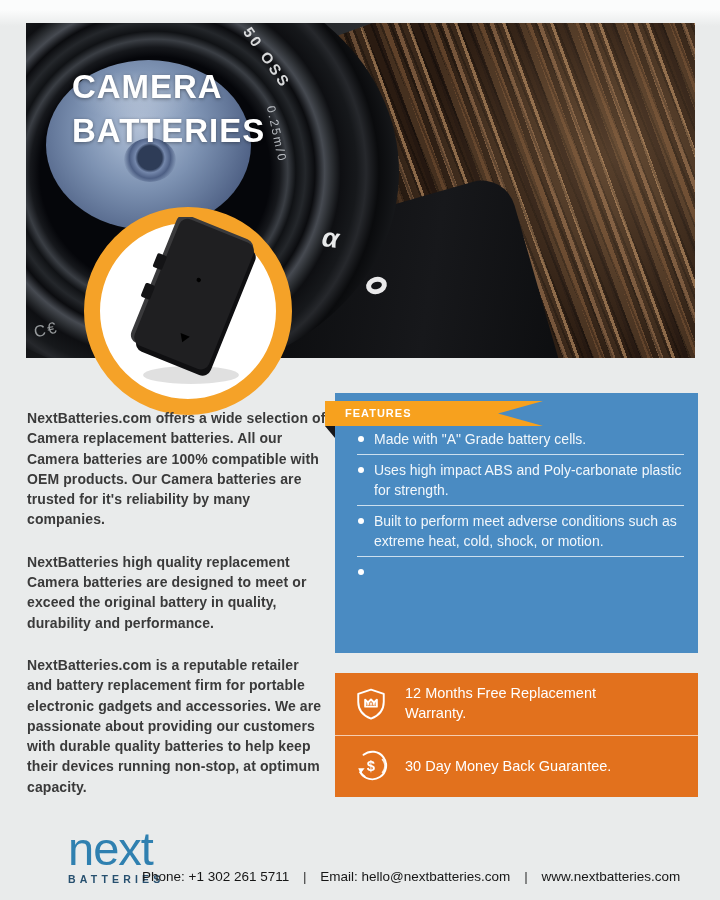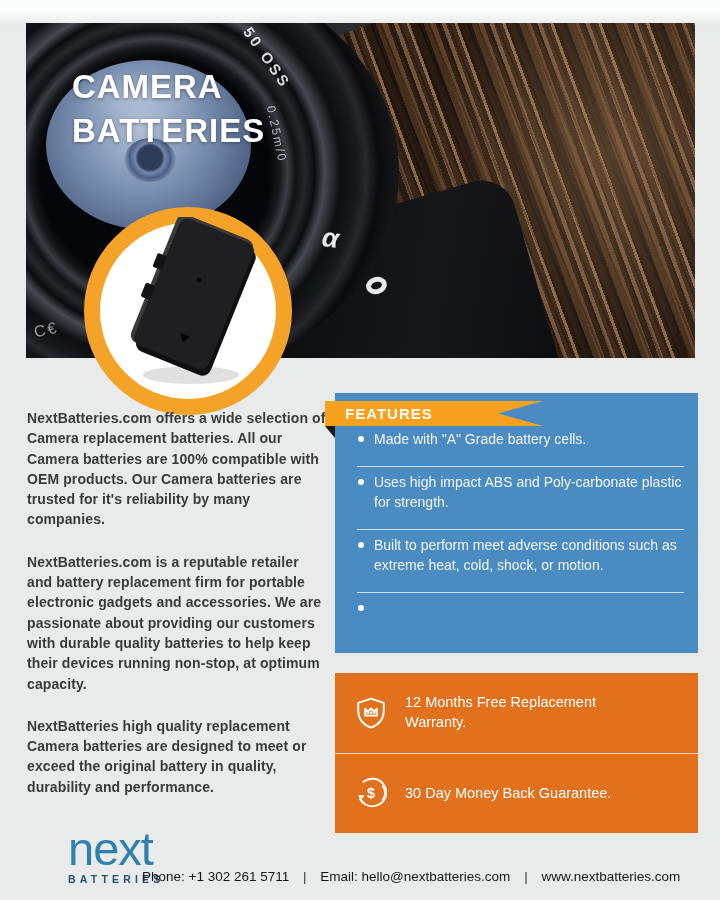--- a/index.html
+++ b/index.html
@@ -63,32 +63,32 @@
   .intro { position:absolute; left:27px; top:408px; width:300px;
     font-size:14px; line-height:20.3px; letter-spacing:.1px; color:#3a3a3a;font-weight:bold; }
   .intro p { margin-bottom:22px; }
 
   
   .features-box { position:absolute; left:335px; top:393px; width:363px; height:260px;
     background:#4A8BC2; overflow:hidden; }
   .features-list { list-style:none; padding:31px 14px 0 22px; }
   .features-list li { position:relative; padding:5px 0 5px 17px; color:#F2F7FB;
     font-size:14px; line-height:20px; }
-  .features-list li + li { border-top:1px solid rgba(255,255,255,.72);margin-top:12px; }
+  .features-list li + li { border-top:1px solid rgba(255,255,255,.72); }
   .features-list li .dot { position:absolute; left:1px; top:12px; width:6px; height:6px;
     border-radius:50%; background:#fff; }
   .ribbon { position:absolute; left:325px; top:401px; width:218px; height:25px; background:#F7A11E;
     clip-path:polygon(0 0, 100% 0, calc(100% - 45px) 50%, 100% 100%, 0 100%);
-    color:#fff; font-weight:700; font-size:15px; line-height:25px; letter-spacing:1px;
+    color:#fff; font-weight:700; font-size:11px; line-height:25px; letter-spacing:1px;
     padding-left:20px; }
   .ribbon-fold { position:absolute; left:325px; top:426px; width:10px; height:12px;
     background:#17171a; clip-path:polygon(0 0, 100% 0, 100% 100%); }
 
   
-  .guarantee-box { position:absolute; left:335px; top:673px; width:363px; height:160px;
+  .guarantee-box { position:absolute; left:335px; top:673px; width:363px; height:124px;
     background:#E2711D; overflow:hidden; display:flex; flex-direction:column; }
   .g-row { flex:1; display:flex; align-items:center; gap:17px; padding:4px 14px 4px 19px; }
   .g-row + .g-row { border-top:1px solid rgba(255,255,255,.65); }
   .g-icon { flex:0 0 34px; height:34px; }
   .g-text { color:#fff; font-size:14.5px; line-height:19.5px; max-width:245px; }
 
   
   .footer-logo { position:absolute; left:68px; top:826px; width:110px; text-align:left; }
   .logo-word { font-size:47px; line-height:46px; color:#2F80B0; letter-spacing:-1px; }
   .logo-sub { margin-top:1px; font-size:10.5px; font-weight:700; letter-spacing:4.2px;
@@ -129,22 +129,22 @@
         <rect x="15" y="52" width="10" height="15" rx="2" fill="#141416"></rect>
         <rect x="15" y="84" width="10" height="15" rx="2" fill="#141416"></rect>
         <polygon points="66,118 76,118 71,126" fill="#000"></polygon>
         <circle cx="63" cy="62" r="2.2" fill="#000"></circle>
       </g>
     </svg>
   </div>
 
   <div class="intro">
     <p>NextBatteries.com offers a wide selection of Camera replacement batteries. All our Camera batteries are 100% compatible with OEM products. Our Camera batteries are trusted for it's reliability by many companies.</p>
+    <p>NextBatteries high quality replacement Camera batteries are designed to meet or exceed the original battery in quality, durability and performance.</p>
     <p>NextBatteries.com is a reputable retailer and battery replacement firm for portable electronic gadgets and accessories. We are passionate about providing our customers with durable quality batteries to help keep their devices running non-stop, at optimum capacity.</p>
-    <p>NextBatteries high quality replacement Camera batteries are designed to meet or exceed the original battery in quality, durability and performance.</p>
   </div>
 
   <div class="features-box">
     <ul class="features-list">
       <li><span class="dot"></span><span>Made with "A" Grade battery cells.</span></li>
       <li><span class="dot"></span><span>Uses high impact ABS and Poly-carbonate plastic for strength.</span></li>
       <li><span class="dot"></span><span>Built to perform meet adverse conditions such as extreme heat, cold, shock, or motion.</span></li>
       <li><span class="dot"></span></li>
     </ul>
   </div>

